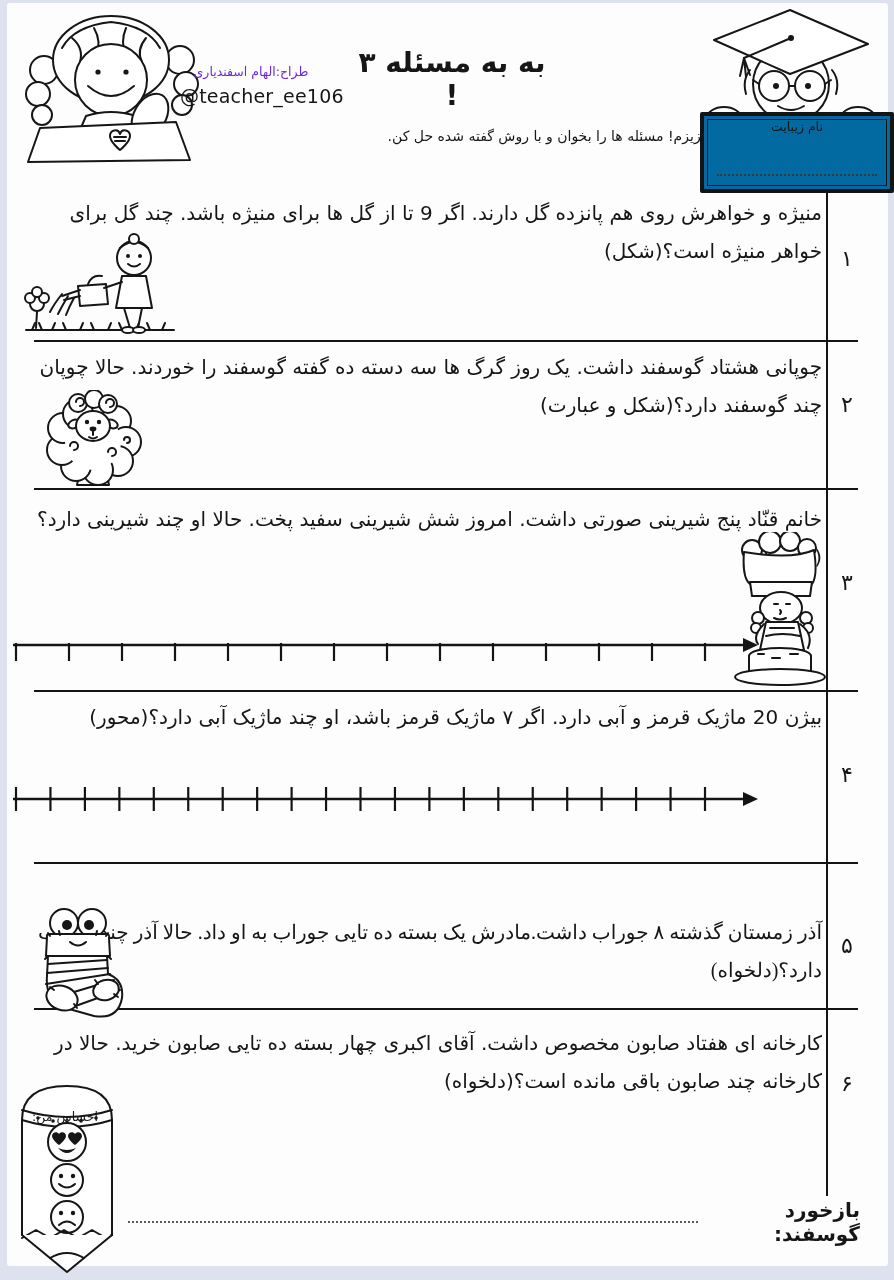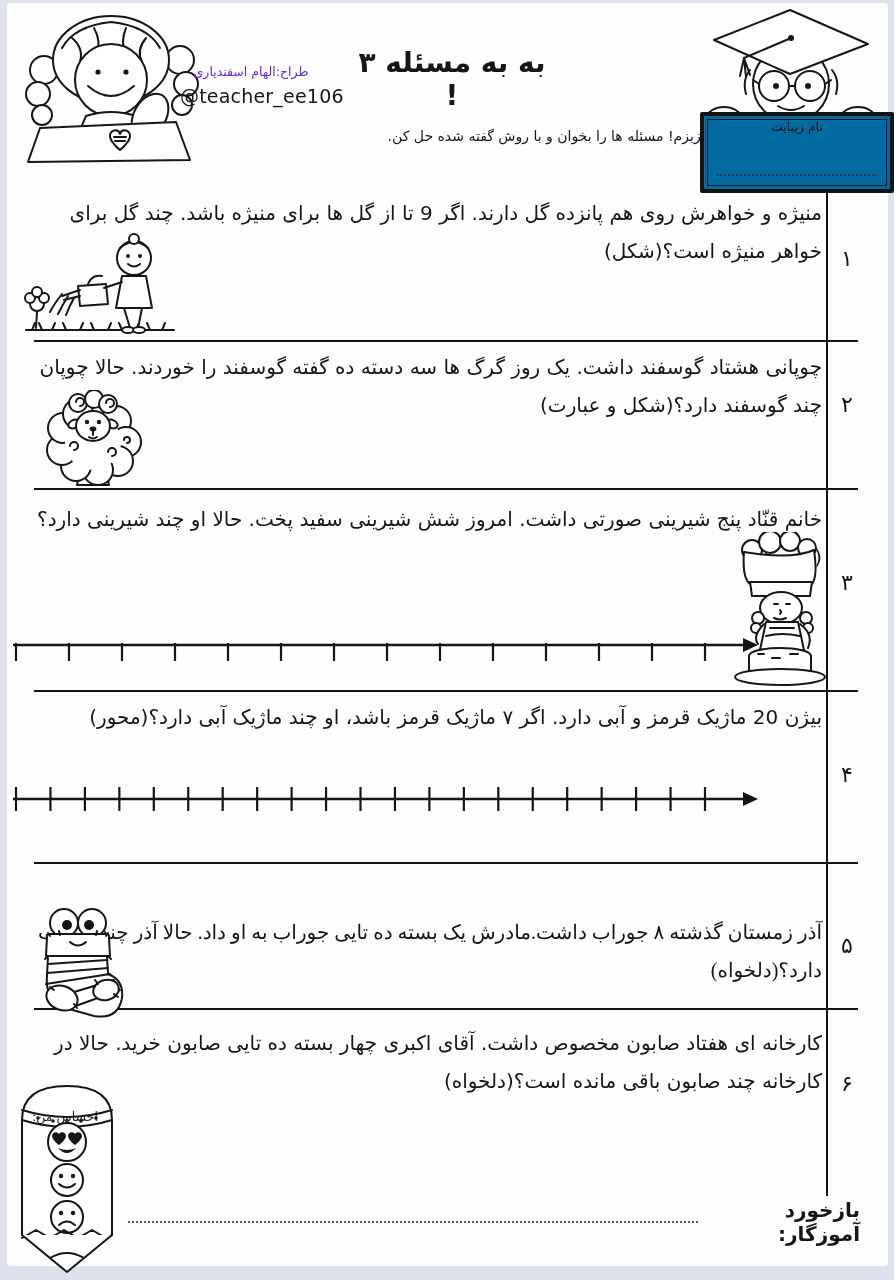--- a/index.html
+++ b/index.html
@@ -296,14 +296,14 @@
       <circle class="fill" cx="61" cy="133" r="2.2"></circle>
     <path class="ln" d="M47,145 Q55,138 63,145"></path>
 
     <path class="ln" d="M10,158 L24,150 L38,158 L52,150 L66,158 L80,150 L94,158 L100,155"></path>
     <path class="lnf" d="M10,155 L55,192 L100,155"></path>
     <path class="ln" d="M38,178 Q55,168 72,178"></path>
   </svg>
   <div class="abs fa feeling-label">احساس من:</div>
 
   <div class="abs feedback-dots"></div>
-  <div class="abs fa feedback-label">بازخورد آموزگار:</div>
+  <div class="abs fa feedback-label">بازخورد گوسفند:</div>
 </div>
 
 </body></html>

